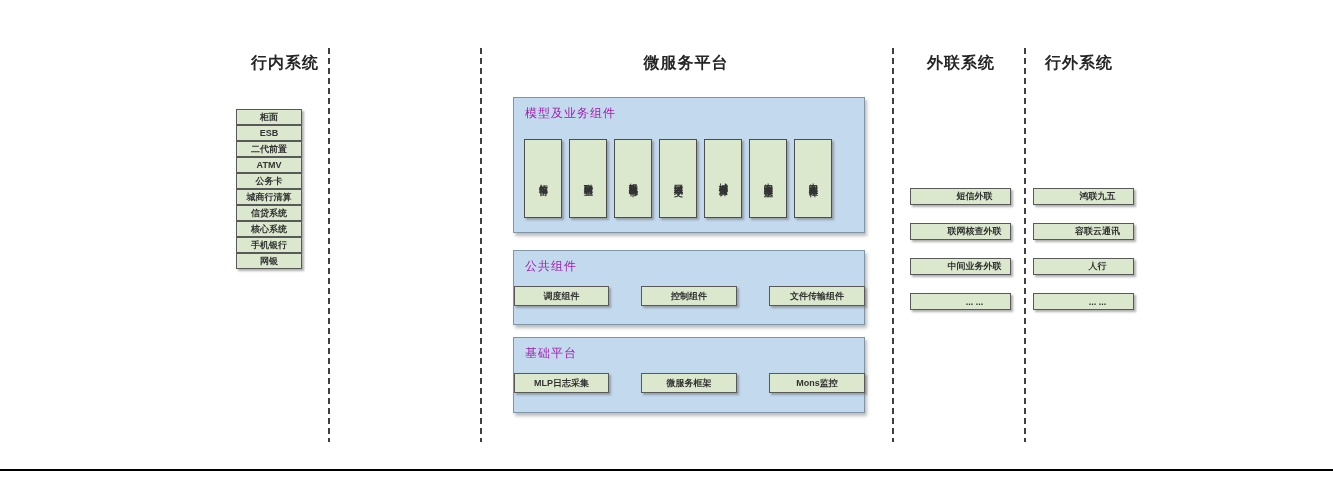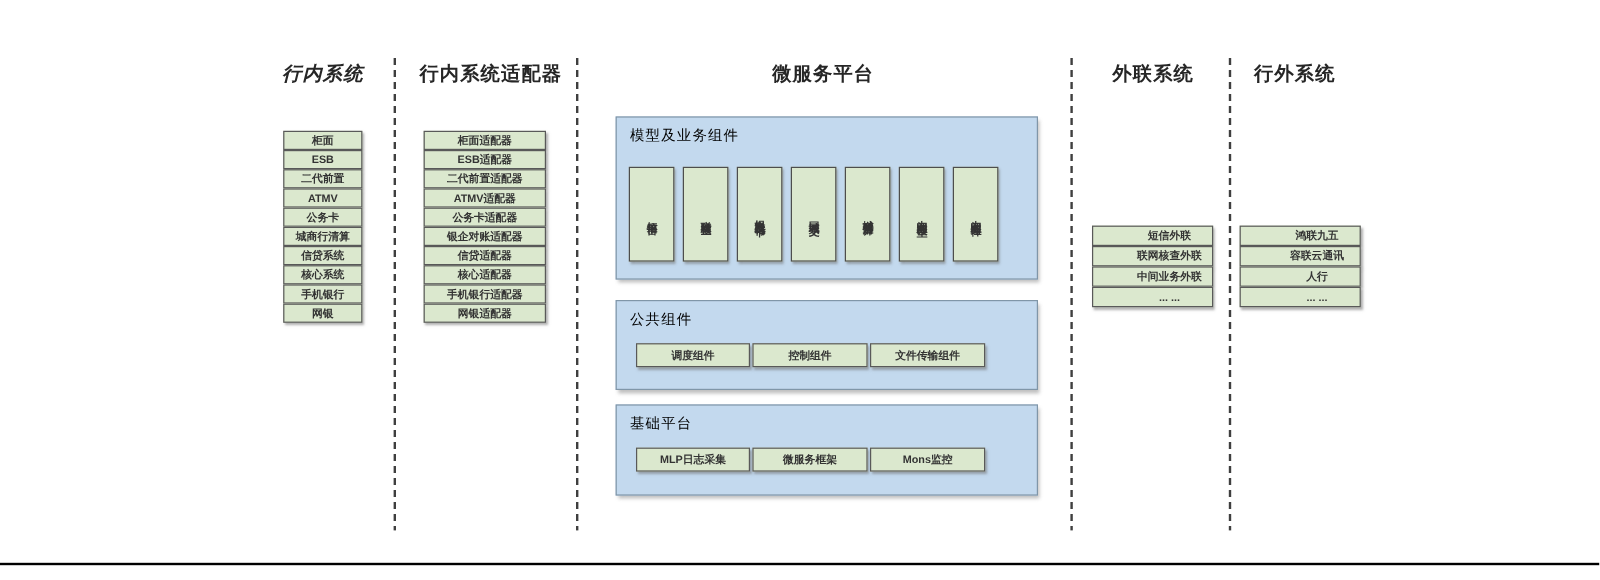--- a/index.html
+++ b/index.html
@@ -17,50 +17,49 @@
     background:repeating-linear-gradient(to bottom,#3f3f3f 0 6px,transparent 6px 10px);
   }
   .stack{position:absolute;display:flex;flex-direction:column;}
   .box{
     box-sizing:border-box;background:#dbe8ce;border:1px solid #595959;
     box-shadow:1.5px 2px 2px rgba(110,110,110,.55);
     display:flex;align-items:center;justify-content:center;
     font-size:9px;font-weight:bold;color:#333333;white-space:nowrap;
   }
   .stack-30 .box{height:16px;}
-  .stack-35 .box{height:17px;padding-left:28px;}
+  .stack-35 .box{height:17px;margin-bottom:18px;padding-left:28px;}
   .panel{
     position:absolute;left:513px;width:352px;box-sizing:border-box;
     background:#c3d9ee;border:1px solid #8096a8;
     box-shadow:2px 3px 3px rgba(110,110,110,.45);
   }
   .panel-label{
-    position:absolute;left:11px;top:7px;font-size:12px;color:#000000;letter-spacing:1px;
+    position:absolute;left:11px;top:7px;font-size:12px;color:#a21caf;letter-spacing:1px;
   }
   .vrow{position:absolute;left:10px;top:41px;display:flex;gap:7px;}
   .vbox{
     box-sizing:border-box;width:38px;height:79px;
     background:#dbe8ce;border:1px solid #4d4d4d;
     box-shadow:1.5px 2px 2px rgba(110,110,110,.55);
     display:flex;align-items:center;justify-content:center;
     writing-mode:vertical-rl;text-orientation:upright;
     font-size:9px;font-weight:bold;color:#333333;letter-spacing:1px;line-height:1;
   }
-  .hrow{position:absolute;left:16px;top:35px;display:flex;gap:2px;}
+  .hrow{position:absolute;left:0;top:35px;display:flex;gap:32px;}
   .hrow .box{height:20px;margin:0;}
   .w95{width:95px;}.w96{width:96px;}
   .bottom-rule{position:absolute;left:0;top:469px;width:1333px;height:2px;background:#000000;}
 </style>
 </head>
 <body>
 
 <div class="canvas">
 
-  <div class="hdr" style="left:219px;width:100px;font-style:italic;">行内系统</div>
-  <div class="hdr" style="left:329px;width:160px;">行内系统适配器</div>
+  <div class="hdr" style="left:235px;width:100px;">行内系统</div>
   <div class="hdr" style="left:606px;width:160px;">微服务平台</div>
   <div class="hdr" style="left:911px;width:100px;">外联系统</div>
   <div class="hdr" style="left:1029px;width:100px;">行外系统</div>
 
   <div class="divider" style="left:328px;"></div>
   <div class="divider" style="left:480px;"></div>
   <div class="divider" style="left:892px;"></div>
   <div class="divider" style="left:1024px;"></div>
 
   <div class="stack stack-30" style="left:236px;top:109px;width:66px;">
@@ -69,32 +68,20 @@
     <div class="box">二代前置</div>
     <div class="box">ATMV</div>
     <div class="box">公务卡</div>
     <div class="box">城商行清算</div>
     <div class="box">信贷系统</div>
     <div class="box">核心系统</div>
     <div class="box">手机银行</div>
     <div class="box">网银</div>
   </div>
 
-  <div class="stack stack-30" style="left:353px;top:109px;width:102px;">
-    <div class="box">柜面适配器</div>
-    <div class="box">ESB适配器</div>
-    <div class="box">二代前置适配器</div>
-    <div class="box">ATMV适配器</div>
-    <div class="box">公务卡适配器</div>
-    <div class="box">银企对账适配器</div>
-    <div class="box">信贷适配器</div>
-    <div class="box">核心适配器</div>
-    <div class="box">手机银行适配器</div>
-    <div class="box">网银适配器</div>
-  </div>
 
   <div class="panel" style="top:97px;height:136px;">
     <div class="panel-label">模型及业务组件</div>
     <div class="vrow">
       <div class="vbox">短信平台</div>
       <div class="vbox">联网核查</div>
       <div class="vbox">银联及银行卡</div>
       <div class="vbox">同城票交</div>
       <div class="vbox">城商行清算</div>
       <div class="vbox">中间业务模型</div>

